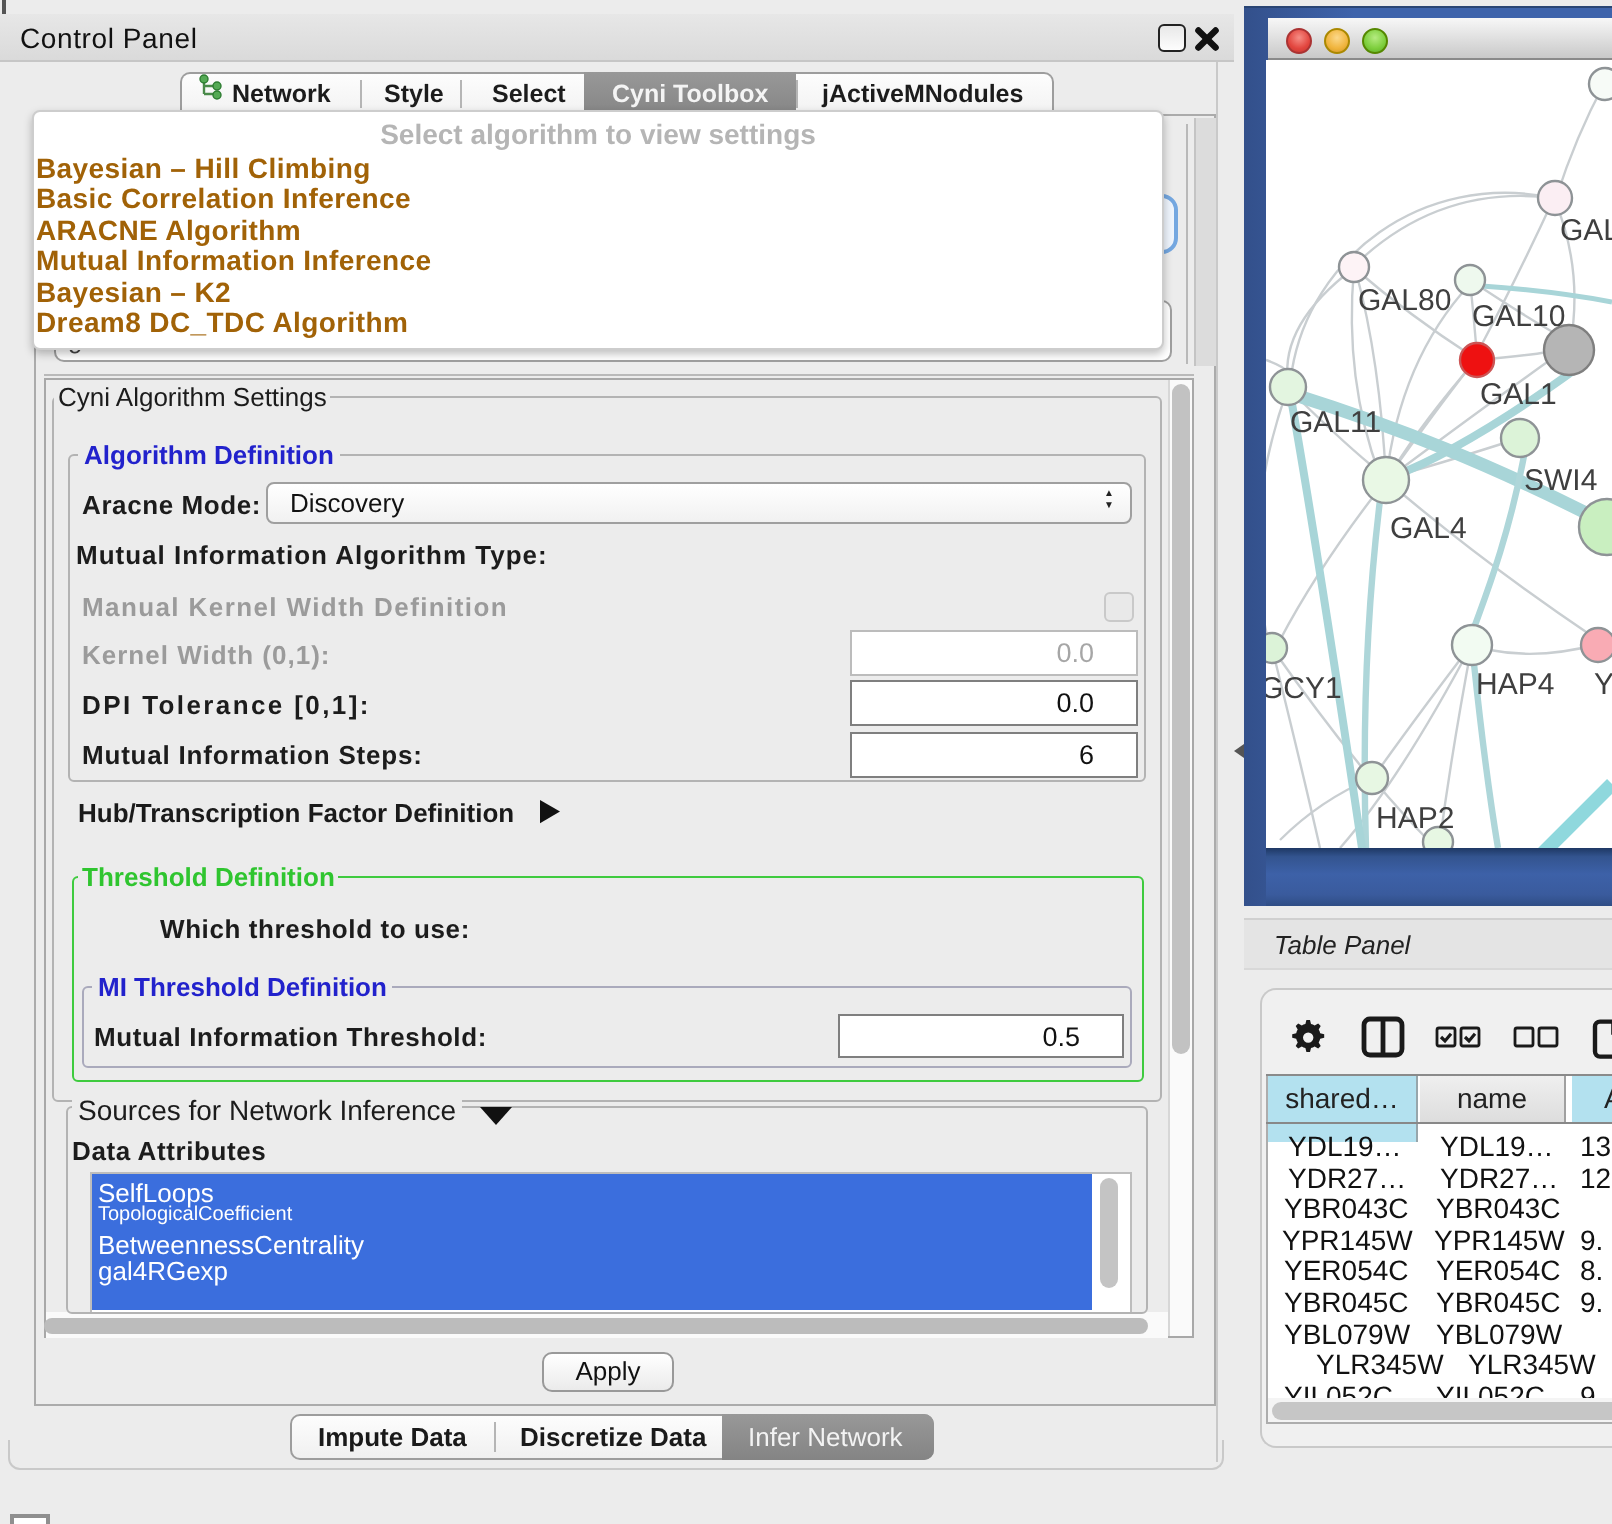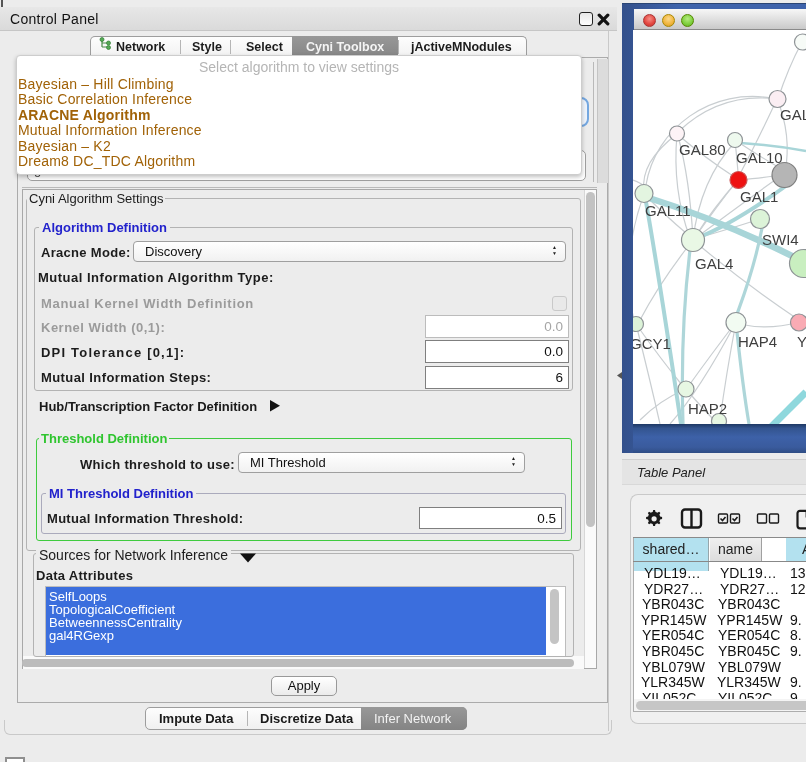--- a/index.html
+++ b/index.html
@@ -10,21 +10,21 @@
 .grp { position:absolute; border:1px solid #b3b3b3; border-radius:3px; }
 .grplabel { position:absolute; background:#ececec; padding:0 3px; font-size:13px; color:#1c1c1c; white-space:nowrap; }
 .blbl { color:#2222cc; font-weight:bold; }
 .lbl { position:absolute; font-size:13px; font-weight:bold; color:#1c1c1c; white-space:nowrap; letter-spacing:0.3px; }
 .dislbl { color:#9b9b9b; }
 .combo { position:absolute; border:1px solid #9f9f9f; border-radius:4px;
   background:linear-gradient(#ffffff,#f1f1f1); font-size:13px; color:#111;
   display:flex; align-items:center; padding-left:11px; }
 .combo .arr { position:absolute; right:8px; top:3px; font-size:5px; line-height:5.5px; color:#222; text-align:center; }
 .tfield { position:absolute; background:#fff; border:1px solid #7f7f7f; font-size:13.5px; color:#111;
-  display:flex; align-items:center; justify-content:flex-end; padding-right:5px; }
+  display:flex; align-items:center; justify-content:flex-end; padding-right:21px; }
 .tfield.dis { border:1px solid #bcbcbc; color:#a6a6a6; }
 </style>
 </head>
 <body>
 <div id="page">
 
 <div class="abs" style="left:1px;top:0;width:2px;height:7px;background:#555;"></div>
 <div class="abs" id="cp-title" style="left:0;top:7px;width:617px;height:24px;background:linear-gradient(#e7e7e7,#dadada);border-bottom:1px solid #c6c6c6;">
   <span class="abs" style="left:10px;top:4px;font-size:14px;letter-spacing:0.3px;color:#111;">Control Panel</span>
   <span class="abs" style="left:579px;top:5px;width:14px;height:14px;border:1.5px solid #222;border-radius:3px;background:linear-gradient(#e8e8e8,#fdfdfd);"></span>
@@ -95,59 +95,58 @@
 
 <span class="abs" style="left:39px;top:399px;font-size:13px;font-weight:bold;color:#1a1a1a;">Hub/Transcription Factor Definition</span>
 <svg class="abs" style="left:269px;top:400px;" width="12" height="12">
       <path d="M1 0 L11 5.8 L1 11.6 Z" fill="#111"></path>
     </svg>
 
 <div class="grp" style="left:36px;top:438px;width:536px;height:103px;border-color:#3fcb3f;"></div>
 <span class="grplabel" style="left:39px;top:431px;padding:0 2px;color:#2fc52f;font-weight:bold;">Threshold Definition</span>
 
 <span class="lbl" style="left:80px;top:457px;">Which threshold to use:</span>
-<div class="combo" style="left:238px;top:452px;width:287px;height:21px;">MI Threshold<span class="arr">▲<br>▼</span></div>
 
 <div class="grp" style="left:41px;top:493px;width:525px;height:41px;border-color:#aaaabc;"></div>
 <span class="grplabel blbl" style="left:46px;top:486px;">MI Threshold Definition</span>
 
 <span class="lbl" style="left:47px;top:511px;">Mutual Information Threshold:</span>
 <div class="tfield" style="left:419px;top:507px;width:143px;height:22px;">0.5</div>
 
 <div class="grp" style="left:32.5px;top:553px;width:541px;height:104px;"></div>
 <span class="grplabel" style="left:36px;top:547px;font-size:14px;">Sources for Network Inference</span>
 <svg class="abs" style="left:240px;top:553px;z-index:2;" width="16" height="10">
       <path d="M0 0.5 L16 0.5 L8 9.5 Z" fill="#111"></path>
     </svg>
 
 <span class="lbl" style="left:36px;top:568px;font-size:13px;">Data Attributes</span>
 
 <div class="abs" style="left:45px;top:586px;width:521px;height:70px;background:#fff;border:1px solid #bdbdbd;border-bottom:none;"></div>
 <div class="abs" style="left:46px;top:587px;width:500px;height:68px;background:#3b6edd;"></div>
 <span class="abs" style="left:49px;top:588.5px;font-size:13px;color:#fff;">SelfLoops</span>
-<span class="abs" style="left:49px;top:601.5px;font-size:13px;color:#fff;">TopologicalCoefficient</span>
+<span class="abs" style="left:49px;top:601.5px;font-size:10px;color:#fff;">TopologicalCoefficient</span>
 <span class="abs" style="left:49px;top:614.5px;font-size:13px;color:#fff;text-align:right;">BetweennessCentrality</span>
 <span class="abs" style="left:49px;top:627.5px;font-size:13px;color:#fff;">gal4RGexp</span>
 <div class="abs" style="left:550px;top:589px;width:9px;height:55px;background:#c4c4c4;border-radius:4.5px;"></div>
 
 <div class="abs" style="left:271px;top:676px;width:66px;height:20px;background:linear-gradient(#ffffff,#ebebeb);border:1px solid #999;border-radius:5px;text-align:center;font-size:13px;color:#111;line-height:18px;">Apply</div>
 
 <div class="abs" style="left:145px;top:707px;width:322px;height:23px;background:linear-gradient(#fdfdfd,#f0f0f0);border:1px solid #9d9d9d;border-radius:5px;"></div>
 <div class="abs" style="left:247px;top:711px;width:1px;height:15px;background:#b5b5b5;"></div>
 <div class="abs" style="left:361px;top:707px;width:106px;height:23px;background:linear-gradient(#989898,#848484);border-radius:0 5px 5px 0;"></div>
 <span class="abs" style="left:159px;top:711px;font-size:13px;font-weight:bold;color:#1a1a1a;">Impute Data</span>
 <span class="abs" style="left:260px;top:711px;font-size:13px;font-weight:bold;color:#1a1a1a;">Discretize Data</span>
 <span class="abs" style="left:374px;top:711px;font-size:13px;color:#f3f3f3;">Infer Network</span>
 
 <div class="abs" style="left:608px;top:31px;width:1px;height:700px;background:#c9c9c9;"></div>
 <svg class="abs" style="left:617px;top:372px;" width="5" height="7">
       <path d="M5 0 L0 3.5 L5 7 Z" fill="#555"></path>
     </svg>
 
-<div class="abs" style="left:16px;top:55px;width:566px;height:120px;background:#fff;border:1px solid #cdcdcd;border-radius:4px;box-shadow:0 2px 4px rgba(0,0,0,0.25);z-index:30;">
+<div class="abs" style="left:16px;top:55px;width:566px;height:120px;background:#fff;border:1px solid #cdcdcd;border-radius:4px;box-shadow:0 2px 4px rgba(0,0,0,0.25);z-index:30;font-weight:bold;">
   <div style="text-align:center;font-size:14px;color:#b5b5b5;margin-top:3px;">Select algorithm to view settings</div>
   <div style="font-size:14px;color:#a16207;line-height:15.4px;margin:2px 0 0 1px;letter-spacing:0.2px;">
     Bayesian – Hill Climbing<br>
     Basic Correlation Inference<br>
     <b>ARACNE Algorithm</b><br>
     Mutual Information Inference<br>
     Bayesian – K2<br>
     Dream8 DC_TDC Algorithm
   </div>
 </div>
@@ -257,21 +256,21 @@
     <path d="M75.5 10.5 l2 2 3 -3.6"></path>
     <path d="M87.5 10.5 l2 2 3 -3.6"></path>
   </g>
   <path d="M155 2.8 h6.5 l6 6 v9 a2.5 2.5 0 0 1 -2.5 2.5 h-10 a2.5 2.5 0 0 1 -2.5 -2.5 v-12.5 a2.5 2.5 0 0 1 2.5 -2.5 z" fill="none" stroke="#1a1a1a" stroke-width="2.2"></path>
   <path d="M161.5 3 v5.5 h5.5" fill="none" stroke="#1a1a1a" stroke-width="1.8"></path>
 </svg>
 
 <div class="abs" style="left:633px;top:537px;width:173px;height:175px;background:#fff;border:1px solid #adadad;border-right:none;"></div>
 <div class="abs" style="left:633px;top:536.5px;width:173px;height:1px;background:#8a8a8a;"></div>
 <div class="abs" style="left:634px;top:538px;width:75px;height:33px;background:#b3e1ef;border-right:1px solid #97a6ab;text-align:center;font-size:14px;color:#222;line-height:23px;">shared…</div>
-<div class="abs" style="left:710px;top:538px;width:52px;height:23px;background:linear-gradient(#efefef,#dddddd);border-right:1px solid #a0a0a0;text-align:center;font-size:14px;color:#222;line-height:23px;">name</div>
+<div class="abs" style="left:710px;top:538px;width:73px;height:23px;background:linear-gradient(#efefef,#dddddd);border-right:1px solid #a0a0a0;text-align:center;font-size:14px;color:#222;line-height:23px;">name</div>
 <div class="abs" style="left:786px;top:538px;width:20px;height:23px;background:#b3e1ef;font-size:14px;color:#222;line-height:23px;padding-left:16px;">A</div>
 <div class="abs" style="left:633px;top:561px;width:173px;height:1px;background:#888;"></div>
 
 <div class="abs" id="tablerows" style="left:633px;top:564px;width:173px;height:136px;overflow:hidden;font-size:14px;color:#111;">
   <div style="position:relative;height:15.6px;">
         <span style="position:absolute;left:11px;top:1px;">YDL19…</span>
         <span style="position:absolute;left:87px;top:1px;">YDL19…</span>
         <span style="position:absolute;left:157px;top:1px;">13</span>
       </div>
   <div style="position:relative;height:15.6px;">
@@ -295,21 +294,21 @@
       </div>
   <div style="position:relative;height:15.6px;">
         <span style="position:absolute;left:9px;top:1px;">YBR045C</span>
         <span style="position:absolute;left:85px;top:1px;">YBR045C</span>
         <span style="position:absolute;left:157px;top:1px;">9.</span>
       </div>
   <div style="position:relative;height:15.6px;">
         <span style="position:absolute;left:9px;top:1px;">YBL079W</span>
         <span style="position:absolute;left:85px;top:1px;">YBL079W</span>
       </div>
-  <div style="position:relative;height:15.6px;">
+  <div style="position:relative;height:15.6px;margin-left:17px;">
         <span style="position:absolute;left:8px;top:1px;">YLR345W</span>
         <span style="position:absolute;left:84px;top:1px;">YLR345W</span>
         <span style="position:absolute;left:157px;top:1px;">9.</span>
       </div>
   <div style="position:relative;height:15.6px;">
         <span style="position:absolute;left:9px;top:1px;">YIL052C</span>
         <span style="position:absolute;left:85px;top:1px;">YIL052C</span>
         <span style="position:absolute;left:157px;top:1px;">9</span>
       </div>
 </div>

